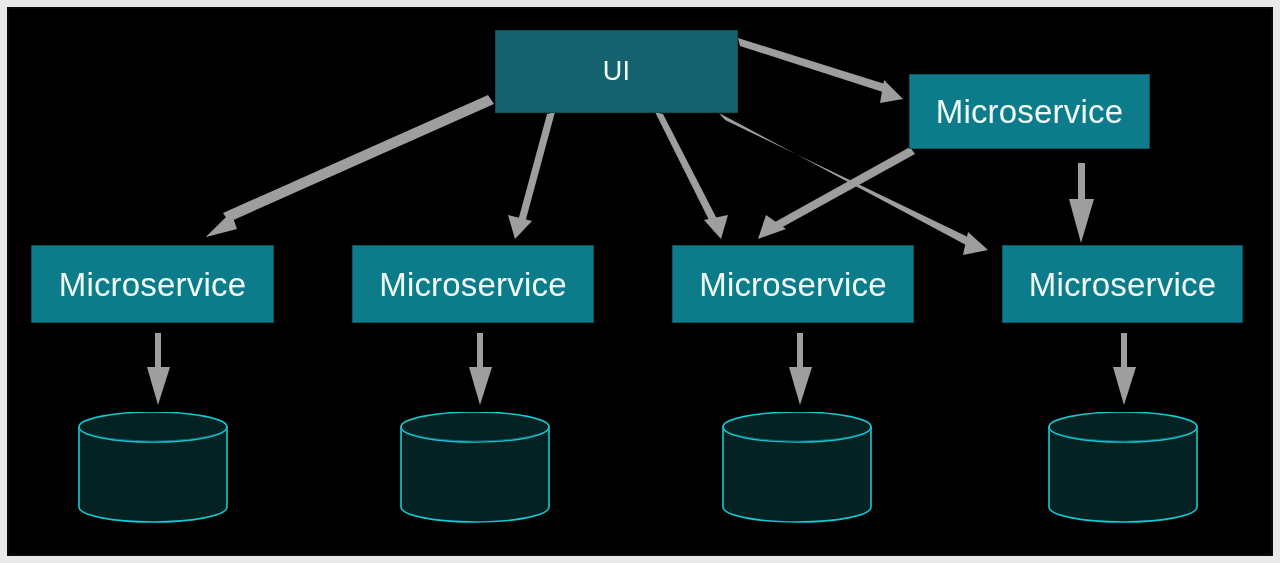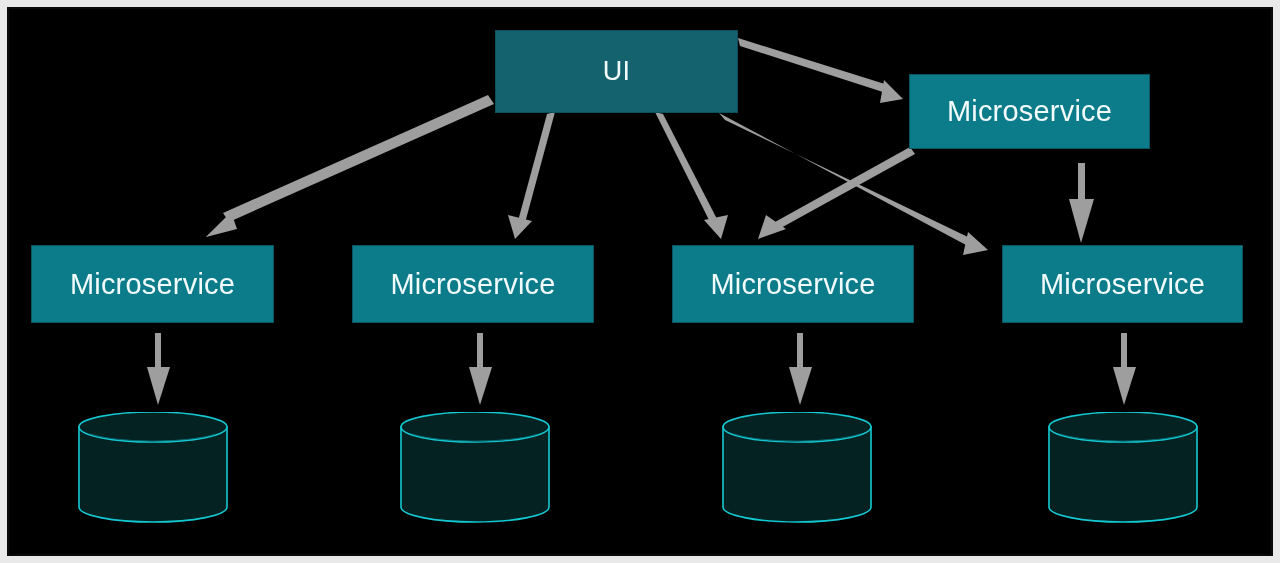--- a/index.html
+++ b/index.html
@@ -40,21 +40,21 @@
     align-items: center;
     justify-content: center;
     color: #f2fbfc;
     letter-spacing: 0.2px;
   }
   .node-box.ui-box {
     background: #13626e;
     border: 1px solid #0e4f59;
   }
   .node-label {
-    font-size: 29px;
+    font-size: 33px;
     line-height: 1;
     font-weight: 400;
     white-space: nowrap;
   }
   .ui-box .node-label { font-size: 27px; }
   .db-cyl {
     position: absolute;
   }
 </style>
 </head>

